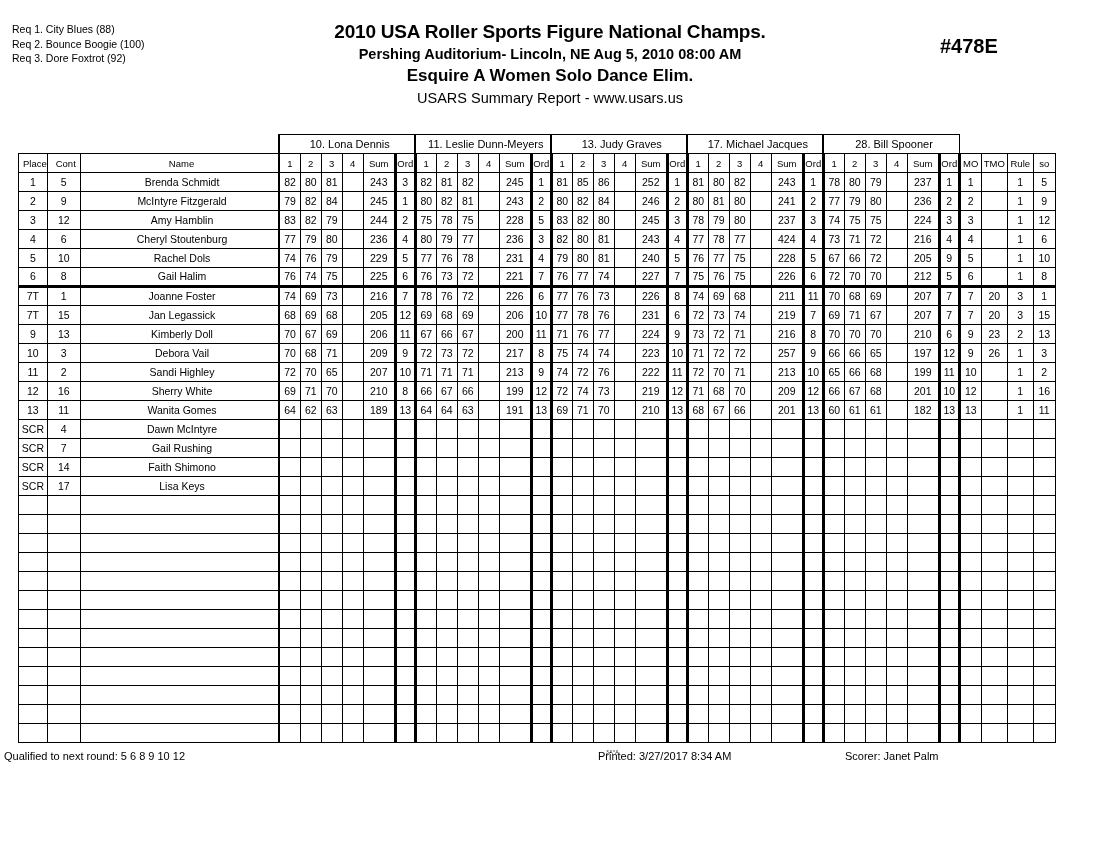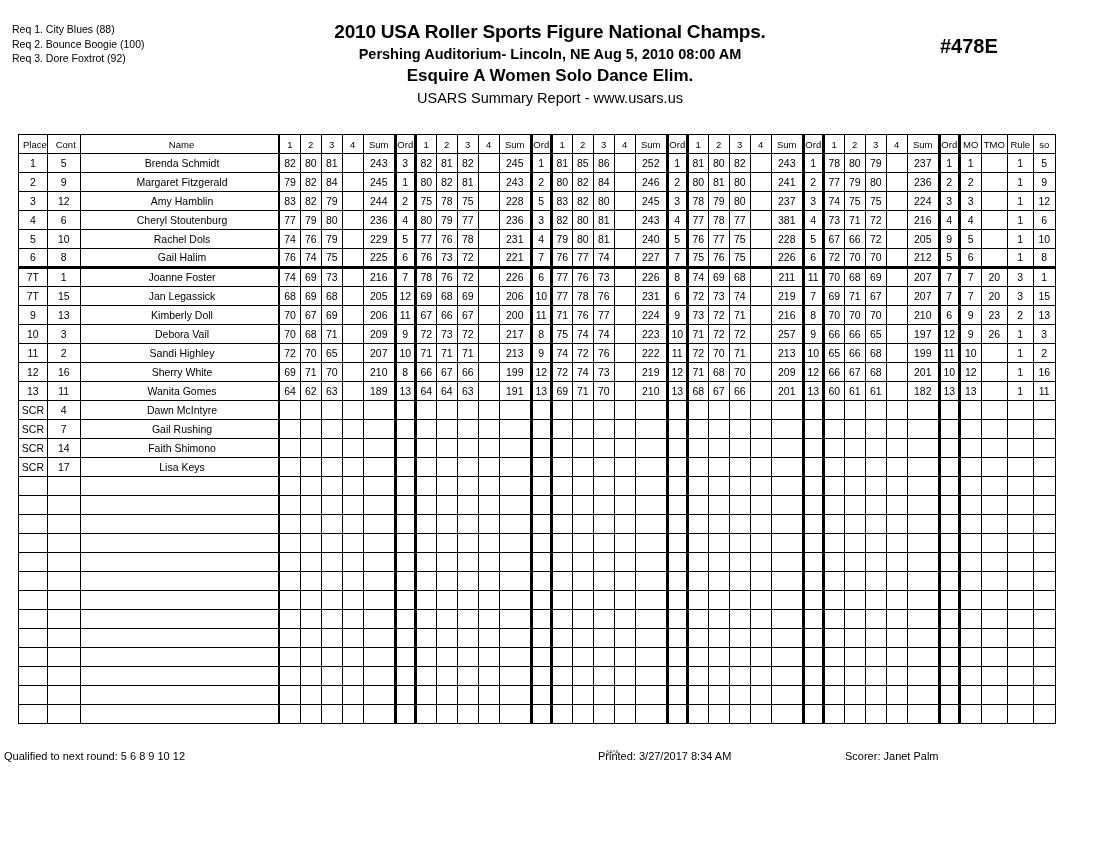--- a/index.html
+++ b/index.html
@@ -157,20 +157,31 @@
         <col style="width:21px">
         <col style="width:21px">
         <col style="width:32px">
         <col style="width:20px">
       <col style="width:22px">
         <col style="width:26px">
         <col style="width:26px">
         <col style="width:22px">
     </colgroup>
     <thead>
+      <tr>
+        <td class="nogroup"></td>
+        <td class="nogroup"></td>
+        <td class="nogroup"></td>
+        <td class="jgroup" colspan="6">10.  Lona Dennis</td>
+        <td class="jgroup" colspan="6">11.  Leslie Dunn-Meyers</td>
+        <td class="jgroup" colspan="6">13.  Judy Graves</td>
+        <td class="jgroup" colspan="6">17.  Michael Jacques</td>
+        <td class="jgroup" colspan="6">28.  Bill Spooner</td>
+        <td class="nogroup" colspan="4"></td>
+      </tr>
       <tr class="hdr">
           <td class="hdr-left">Place</td>
           <td class="hdr-left">Cont</td>
           <td class="hdr-left">Name</td>
           <td class="grp-start">1</td>
           <td>2</td>
           <td>3</td>
           <td>4</td>
           <td>Sum</td>
           <td class="ord">Ord</td>
@@ -240,21 +251,21 @@
           <td>237</td>
           <td class="ord">1</td>
           <td>1</td>
           <td></td>
           <td>1</td>
           <td>5</td>
         </tr>
         <tr class="qualified">
           <td>2</td>
           <td>9</td>
-          <td class="c-name">Margaret Fitzgerald</td>
+          <td class="c-name">McIntyre Fitzgerald</td>
           <td class="grp-start">79</td>
           <td>82</td>
           <td>84</td>
           <td></td>
           <td>245</td>
           <td class="ord">1</td>
           <td class="grp-start">80</td>
           <td>82</td>
           <td>81</td>
           <td></td>
@@ -341,21 +352,21 @@
           <td class="grp-start">82</td>
           <td>80</td>
           <td>81</td>
           <td></td>
           <td>243</td>
           <td class="ord">4</td>
           <td class="grp-start">77</td>
           <td>78</td>
           <td>77</td>
           <td></td>
-          <td>381</td>
+          <td>424</td>
           <td class="ord">4</td>
           <td class="grp-start">73</td>
           <td>71</td>
           <td>72</td>
           <td></td>
           <td>216</td>
           <td class="ord">4</td>
           <td>4</td>
           <td></td>
           <td>1</td>

